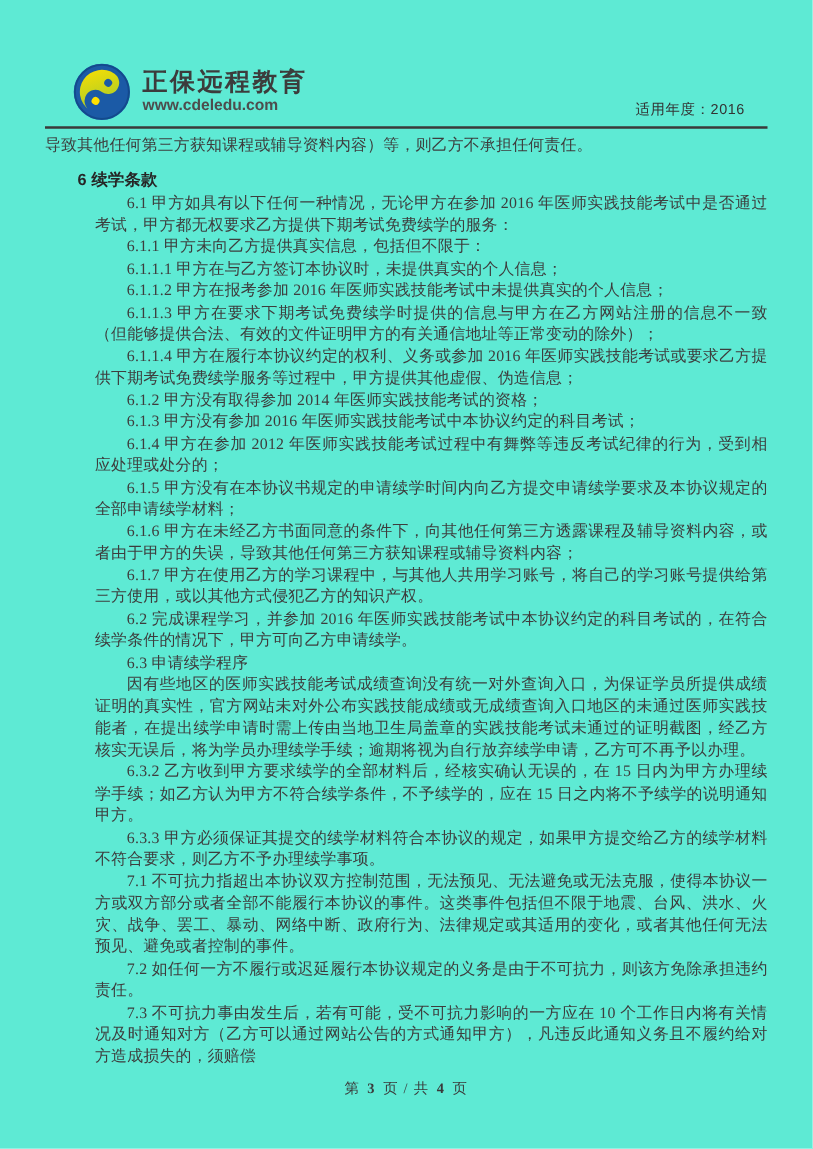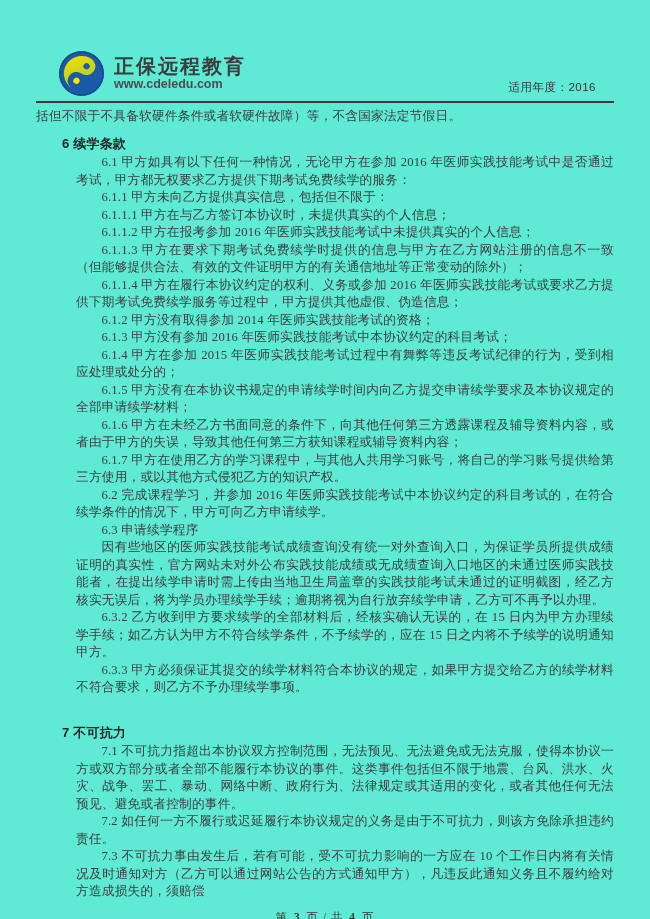--- a/index.html
+++ b/index.html
@@ -117,40 +117,39 @@
       </svg>
       <div class="brand-text">
         <div class="brand-name">正保远程教育</div>
         <div class="brand-url">www.cdeledu.com</div>
       </div>
     </div>
     <div class="year-label">适用年度：2016</div>
   </div>
 
   <div class="doc-body" id="doc-body">
-      <div class="continuation">括但不限于不具备软硬件条件或者软硬件故障）等，不含国家法定节假日。</div>
+      <div class="continuation">导致其他任何第三方获知课程或辅导资料内容）等，则乙方不承担任何责任。</div>
       <div class="heading">6 续学条款</div>
       <div class="para">6.1 甲方如具有以下任何一种情况，无论甲方在参加 2016 年医师实践技能考试中是否通过考试，甲方都无权要求乙方提供下期考试免费续学的服务：</div>
       <div class="para">6.1.1 甲方未向乙方提供真实信息，包括但不限于：</div>
       <div class="para">6.1.1.1 甲方在与乙方签订本协议时，未提供真实的个人信息；</div>
       <div class="para">6.1.1.2 甲方在报考参加 2016 年医师实践技能考试中未提供真实的个人信息；</div>
       <div class="para">6.1.1.3 甲方在要求下期考试免费续学时提供的信息与甲方在乙方网站注册的信息不一致（但能够提供合法、有效的文件证明甲方的有关通信地址等正常变动的除外）；</div>
       <div class="para">6.1.1.4 甲方在履行本协议约定的权利、义务或参加 2016 年医师实践技能考试或要求乙方提供下期考试免费续学服务等过程中，甲方提供其他虚假、伪造信息；</div>
       <div class="para">6.1.2 甲方没有取得参加 2014 年医师实践技能考试的资格；</div>
       <div class="para">6.1.3 甲方没有参加 2016 年医师实践技能考试中本协议约定的科目考试；</div>
-      <div class="para">6.1.4 甲方在参加 2015 年医师实践技能考试过程中有舞弊等违反考试纪律的行为，受到相应处理或处分的；</div>
+      <div class="para">6.1.4 甲方在参加 2012 年医师实践技能考试过程中有舞弊等违反考试纪律的行为，受到相应处理或处分的；</div>
       <div class="para">6.1.5 甲方没有在本协议书规定的申请续学时间内向乙方提交申请续学要求及本协议规定的全部申请续学材料；</div>
       <div class="para">6.1.6 甲方在未经乙方书面同意的条件下，向其他任何第三方透露课程及辅导资料内容，或者由于甲方的失误，导致其他任何第三方获知课程或辅导资料内容；</div>
       <div class="para">6.1.7 甲方在使用乙方的学习课程中，与其他人共用学习账号，将自己的学习账号提供给第三方使用，或以其他方式侵犯乙方的知识产权。</div>
       <div class="para">6.2 完成课程学习，并参加 2016 年医师实践技能考试中本协议约定的科目考试的，在符合续学条件的情况下，甲方可向乙方申请续学。</div>
       <div class="para">6.3 申请续学程序</div>
       <div class="para">因有些地区的医师实践技能考试成绩查询没有统一对外查询入口，为保证学员所提供成绩证明的真实性，官方网站未对外公布实践技能成绩或无成绩查询入口地区的未通过医师实践技能者，在提出续学申请时需上传由当地卫生局盖章的实践技能考试未通过的证明截图，经乙方核实无误后，将为学员办理续学手续；逾期将视为自行放弃续学申请，乙方可不再予以办理。</div>
       <div class="para">6.3.2 乙方收到甲方要求续学的全部材料后，经核实确认无误的，在 15 日内为甲方办理续学手续；如乙方认为甲方不符合续学条件，不予续学的，应在 15 日之内将不予续学的说明通知甲方。</div>
       <div class="para">6.3.3 甲方必须保证其提交的续学材料符合本协议的规定，如果甲方提交给乙方的续学材料不符合要求，则乙方不予办理续学事项。</div>
-      <div class="heading gap-large">7 不可抗力</div>
       <div class="para">7.1 不可抗力指超出本协议双方控制范围，无法预见、无法避免或无法克服，使得本协议一方或双方部分或者全部不能履行本协议的事件。这类事件包括但不限于地震、台风、洪水、火灾、战争、罢工、暴动、网络中断、政府行为、法律规定或其适用的变化，或者其他任何无法预见、避免或者控制的事件。</div>
       <div class="para">7.2 如任何一方不履行或迟延履行本协议规定的义务是由于不可抗力，则该方免除承担违约责任。</div>
       <div class="para">7.3 不可抗力事由发生后，若有可能，受不可抗力影响的一方应在 10 个工作日内将有关情况及时通知对方（乙方可以通过网站公告的方式通知甲方），凡违反此通知义务且不履约给对方造成损失的，须赔偿</div>
     </div>
 
   <div class="footer">
     <span>第</span>
     <b>3</b>
     <span>页 / 共</span>
     <b>4</b>

